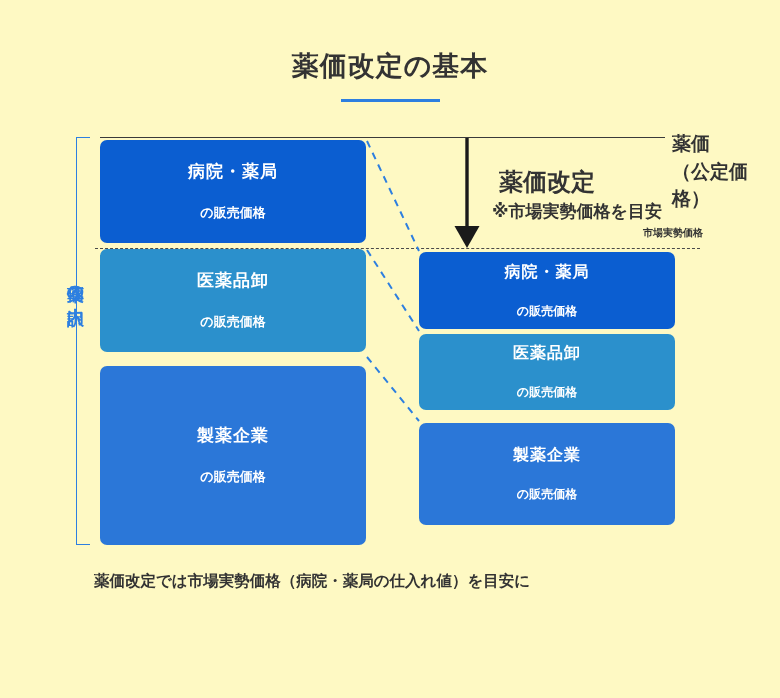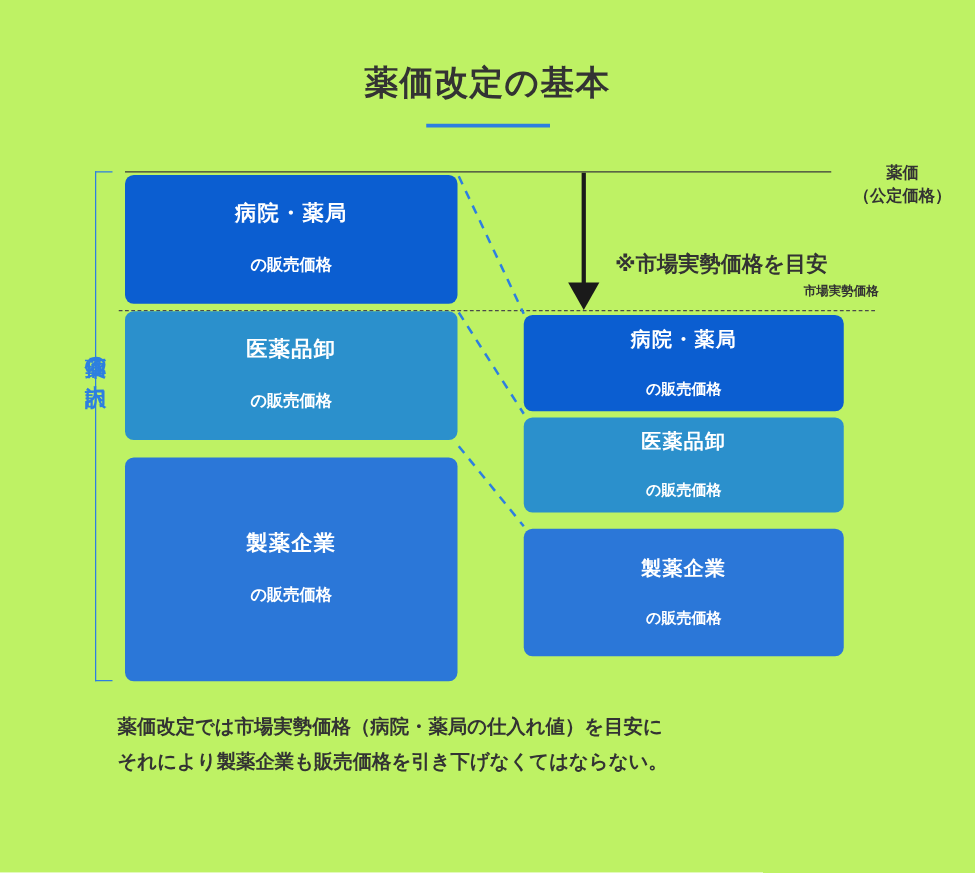--- a/index.html
+++ b/index.html
@@ -11,21 +11,21 @@
   body {
     font-family: "DejaVu Sans", "Liberation Sans", sans-serif;
     color: #2b2b2b;
     -webkit-font-smoothing: antialiased;
   }
   #stage {
     position: relative;
     width: 780px;
     height: 698px;
     overflow: hidden;
-    background: #bef264;
+    background: #fef9c3;
   }
 
   
   .page-title {
     position: absolute;
     left: 0;
     top: 48px;
     width: 780px;
     text-align: center;
     font-size: 27px;
@@ -85,25 +85,24 @@
     width: 605px;
     height: 0;
     border-top: 1.6px dashed #4a4a4a;
   }
 
   
   .label-official {
     position: absolute;
     left: 672px;
     top: 130px;
-    font-size: 13px;
+    font-size: 19px;
     font-weight: bold;
     color: #333333;
     line-height: 1.45;
-    text-align: center;
     width: 100px;
   }
   .label-market {
     position: absolute;
     left: 643px;
     top: 226px;
     font-size: 10px;
     font-weight: bold;
     color: #333333;
     white-space: nowrap;
@@ -215,20 +214,21 @@
   <div class="label-official">
     <div>薬価</div>
     <div>（公定価格）</div>
   </div>
   <div class="label-market">市場実勢価格</div>
 
   <svg class="revision-arrow" viewBox="0 0 30 110">
     <line x1="15" y1="0" x2="15" y2="96" stroke="#1a1a1a" stroke-width="3.4"></line>
     <polygon points="15,110 2.5,88 27.5,88" fill="#1a1a1a"></polygon>
   </svg>
+  <div class="revision-title">薬価改定</div>
   <div class="revision-note">※市場実勢価格を目安</div>
 
   <svg class="connectors" viewBox="0 0 780 698">
     <line x1="367" y1="141" x2="419" y2="251" stroke="#2d7fe0" stroke-width="2" stroke-dasharray="7 6"></line>
     <line x1="367" y1="250" x2="419" y2="331" stroke="#2d7fe0" stroke-width="2" stroke-dasharray="7 6"></line>
     <line x1="367" y1="357" x2="419" y2="421" stroke="#2d7fe0" stroke-width="2" stroke-dasharray="7 6"></line>
   </svg>
 
   <div class="price-block left-col" id="left-block-0" style="background:#0b5ed1">
     <div class="b-main">病院・薬局</div>
@@ -251,16 +251,15 @@
     <div class="b-main">医薬品卸</div>
     <div class="b-sub">の販売価格</div>
   </div>
   <div class="price-block right-col" id="right-block-2" style="background:#2b77d8">
     <div class="b-main">製薬企業</div>
     <div class="b-sub">の販売価格</div>
   </div>
 
   <div class="caption">
     <div>薬価改定では市場実勢価格（病院・薬局の仕入れ値）を目安に</div>
-    <div>それにより製薬企業も販売価格を引き下げなくてはならない。</div>
   </div>
 
 </div>
 
 </body></html>

